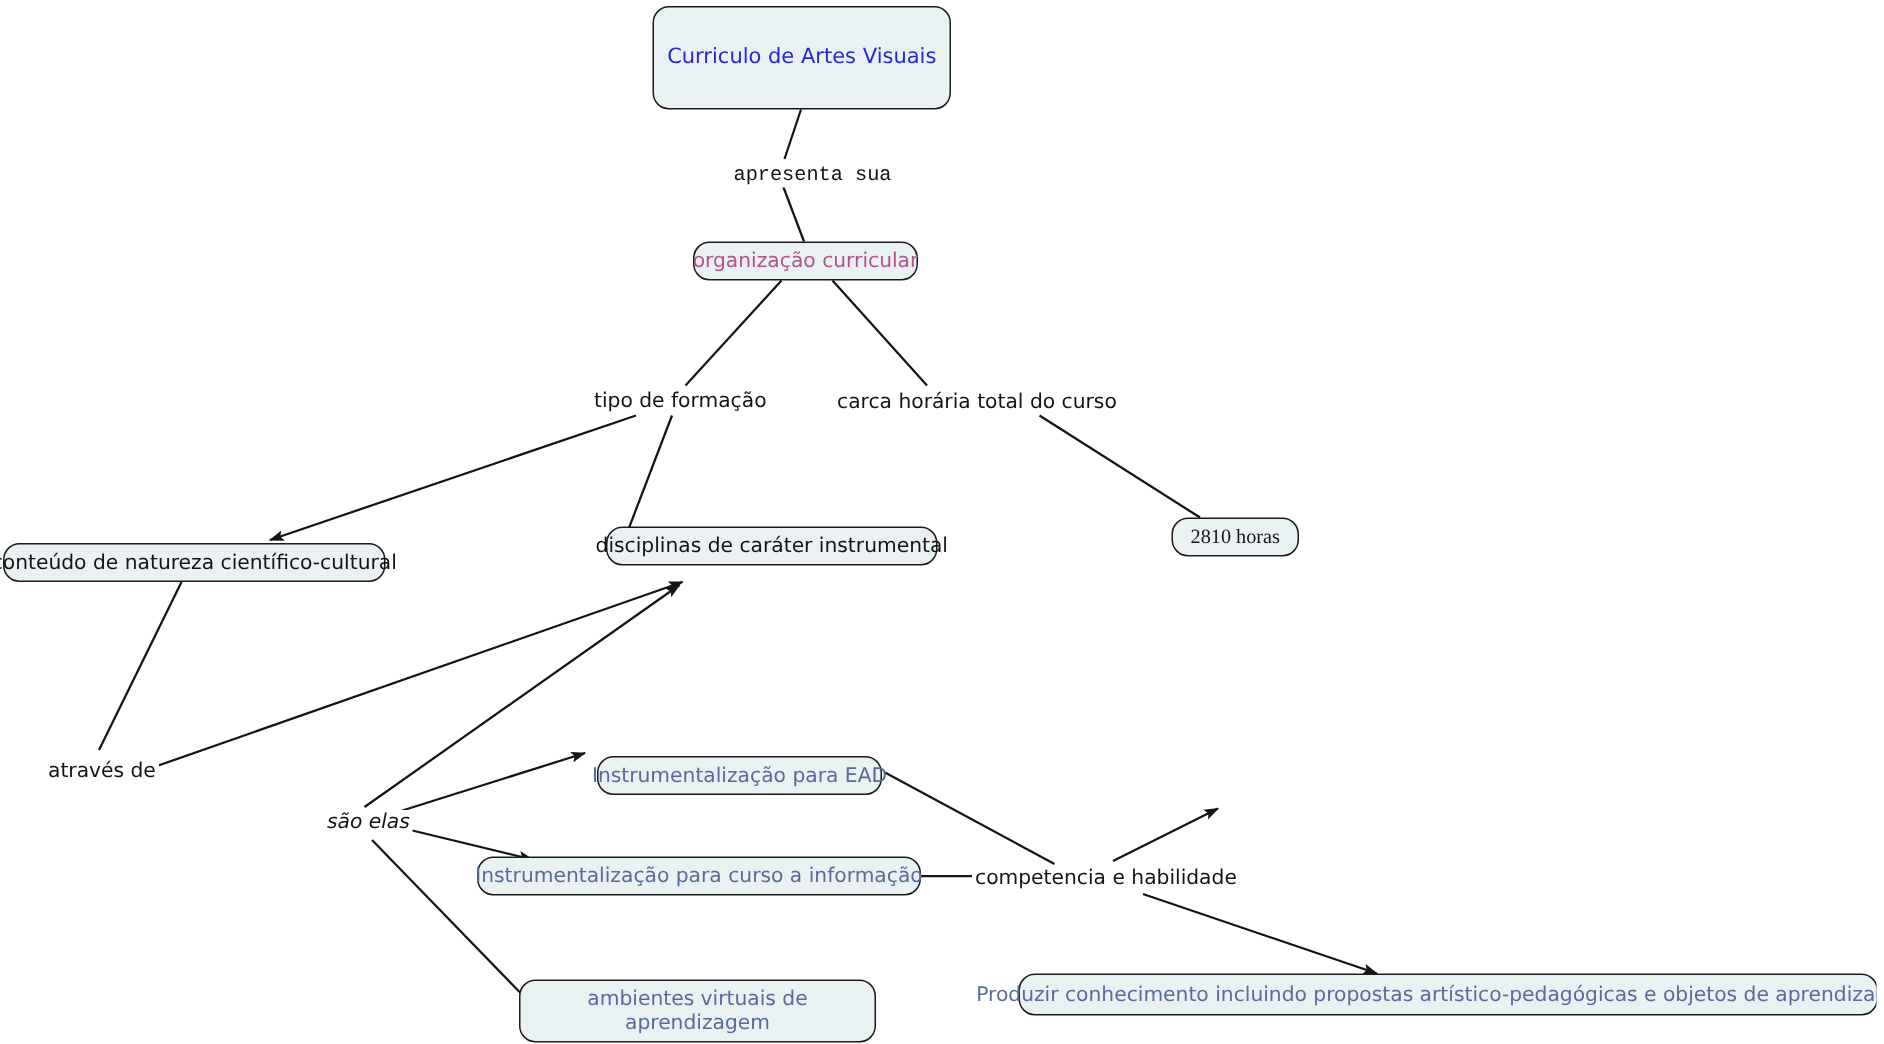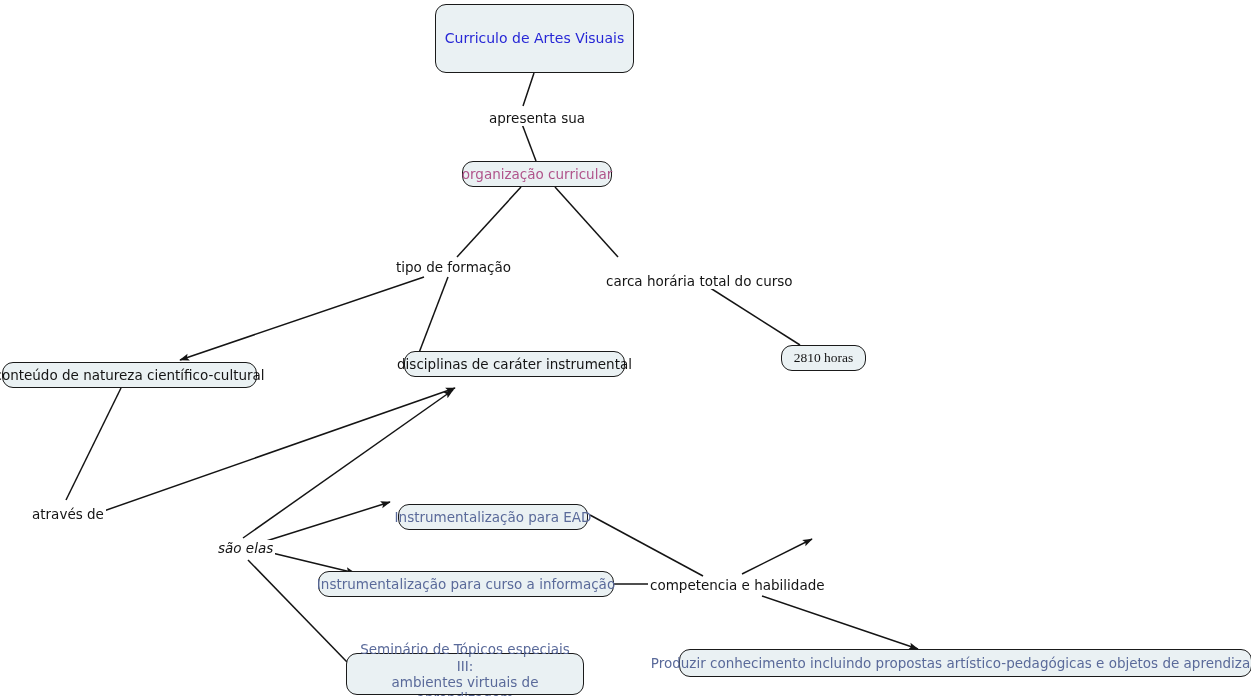--- a/index.html
+++ b/index.html
@@ -118,34 +118,33 @@
 
   <div class="node nowrap" style="left:398px; top:504px; width:190px; height:26px; font-size:13.5px; color:#5a6a9a;">
     <span>Instrumentalização para EAD</span>
   </div>
 
   <div class="node nowrap" style="left:318px; top:571px; width:296px; height:26px; font-size:13.5px; color:#5a6a9a;">
     <span>Instrumentalização para  curso a informação</span>
   </div>
 
   <div class="node" style="left:346px; top:653px; width:238px; height:42px; font-size:13.5px; color:#5a6a9a; flex-direction:column;">
-    <span>Seminário de Tópicos especiais III:</span>
     <span>ambientes virtuais de aprendizagem</span>
   </div>
 
 
   <div class="node nowrap" style="left:679px; top:649px; width:573px; height:28px; font-size:13.5px; color:#5a6a9a;">
     <span>Produzir conhecimento incluindo propostas artístico-pedagógicas e objetos de aprendizagem</span>
   </div>
 
-  <div class="lbl" style="left:487px; top:110px;">apresenta sua</div>
+  <div class="lbl" style="left:487px; top:110px;font-family:Liberation Mono, monospace;">apresenta sua</div>
 
   <div class="lbl" style="left:394px; top:259px;">tipo de formação</div>
 
-  <div class="lbl" style="left:556px; top:273px;margin-left:48px;">carca horária total do curso</div>
+  <div class="lbl" style="left:556px; top:260px;">carca horária total do curso</div>
 
   <div class="lbl" style="left:30px; top:506px;">através de</div>
 
   <div class="lbl" style="left:216px; top:540px;font-style:italic;">são elas</div>
 
   <div class="lbl" style="left:648px; top:577px;">competencia e habilidade</div>
 
 </div>
 
 </body></html>

